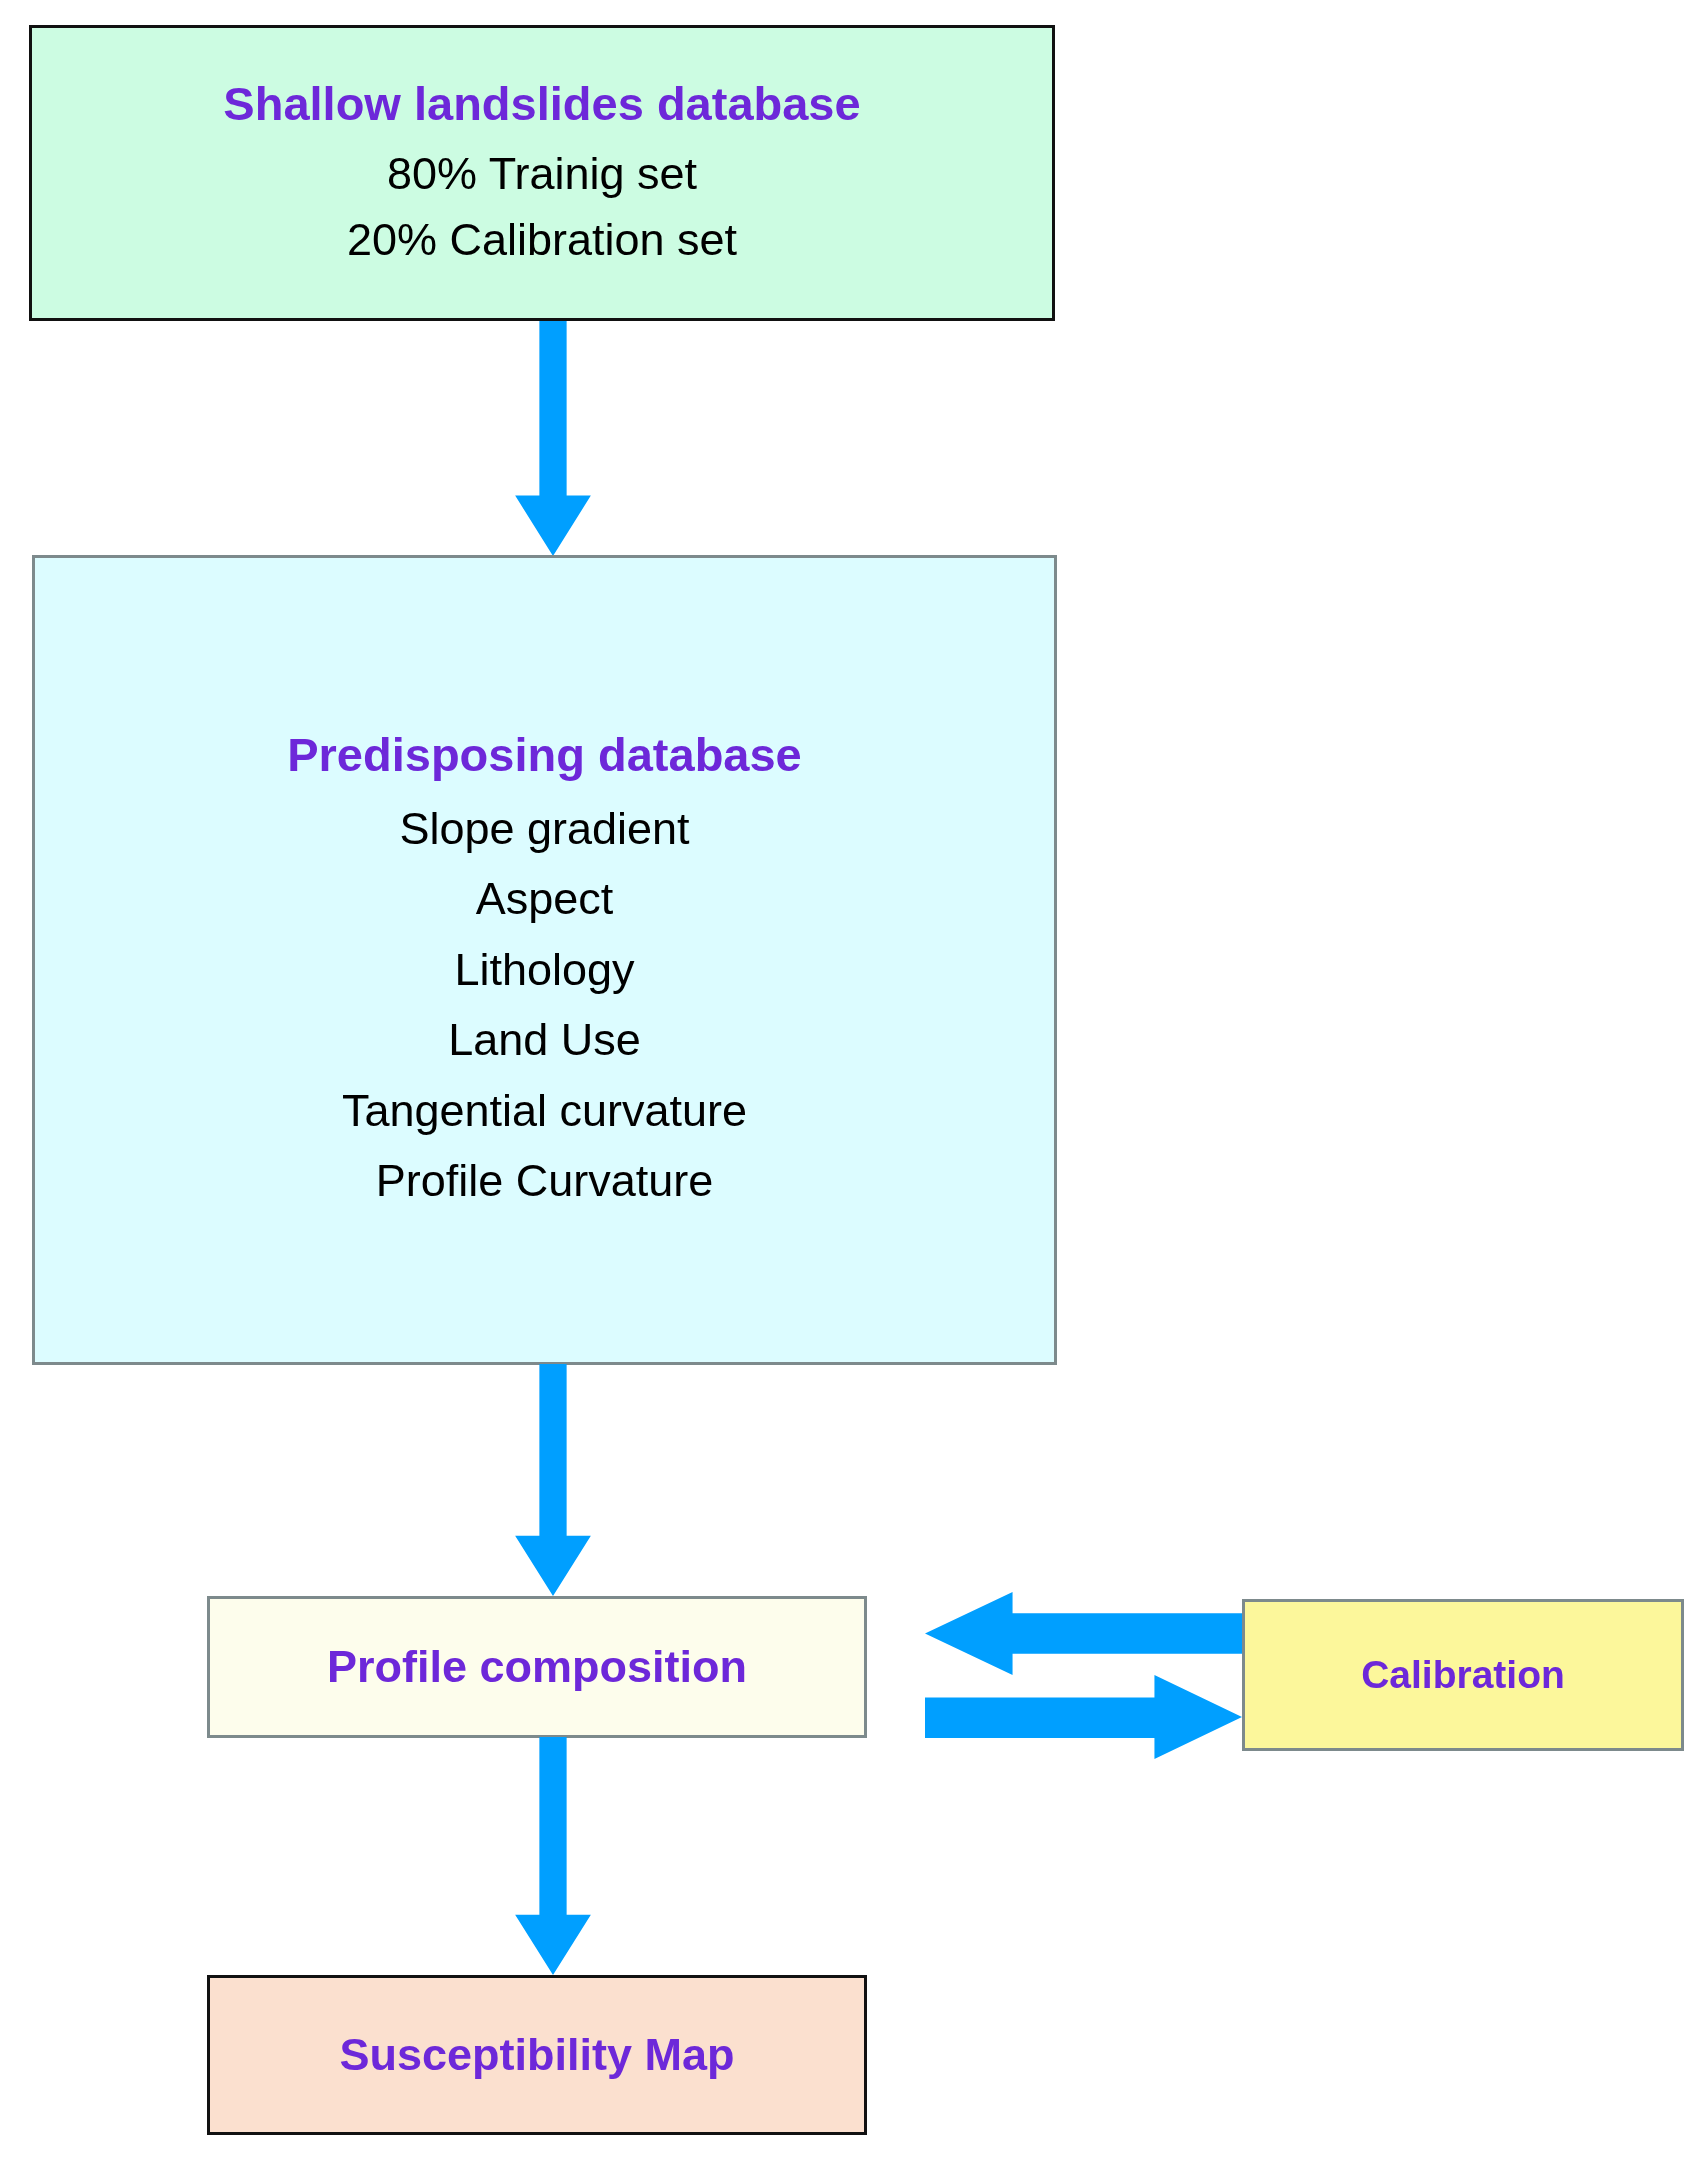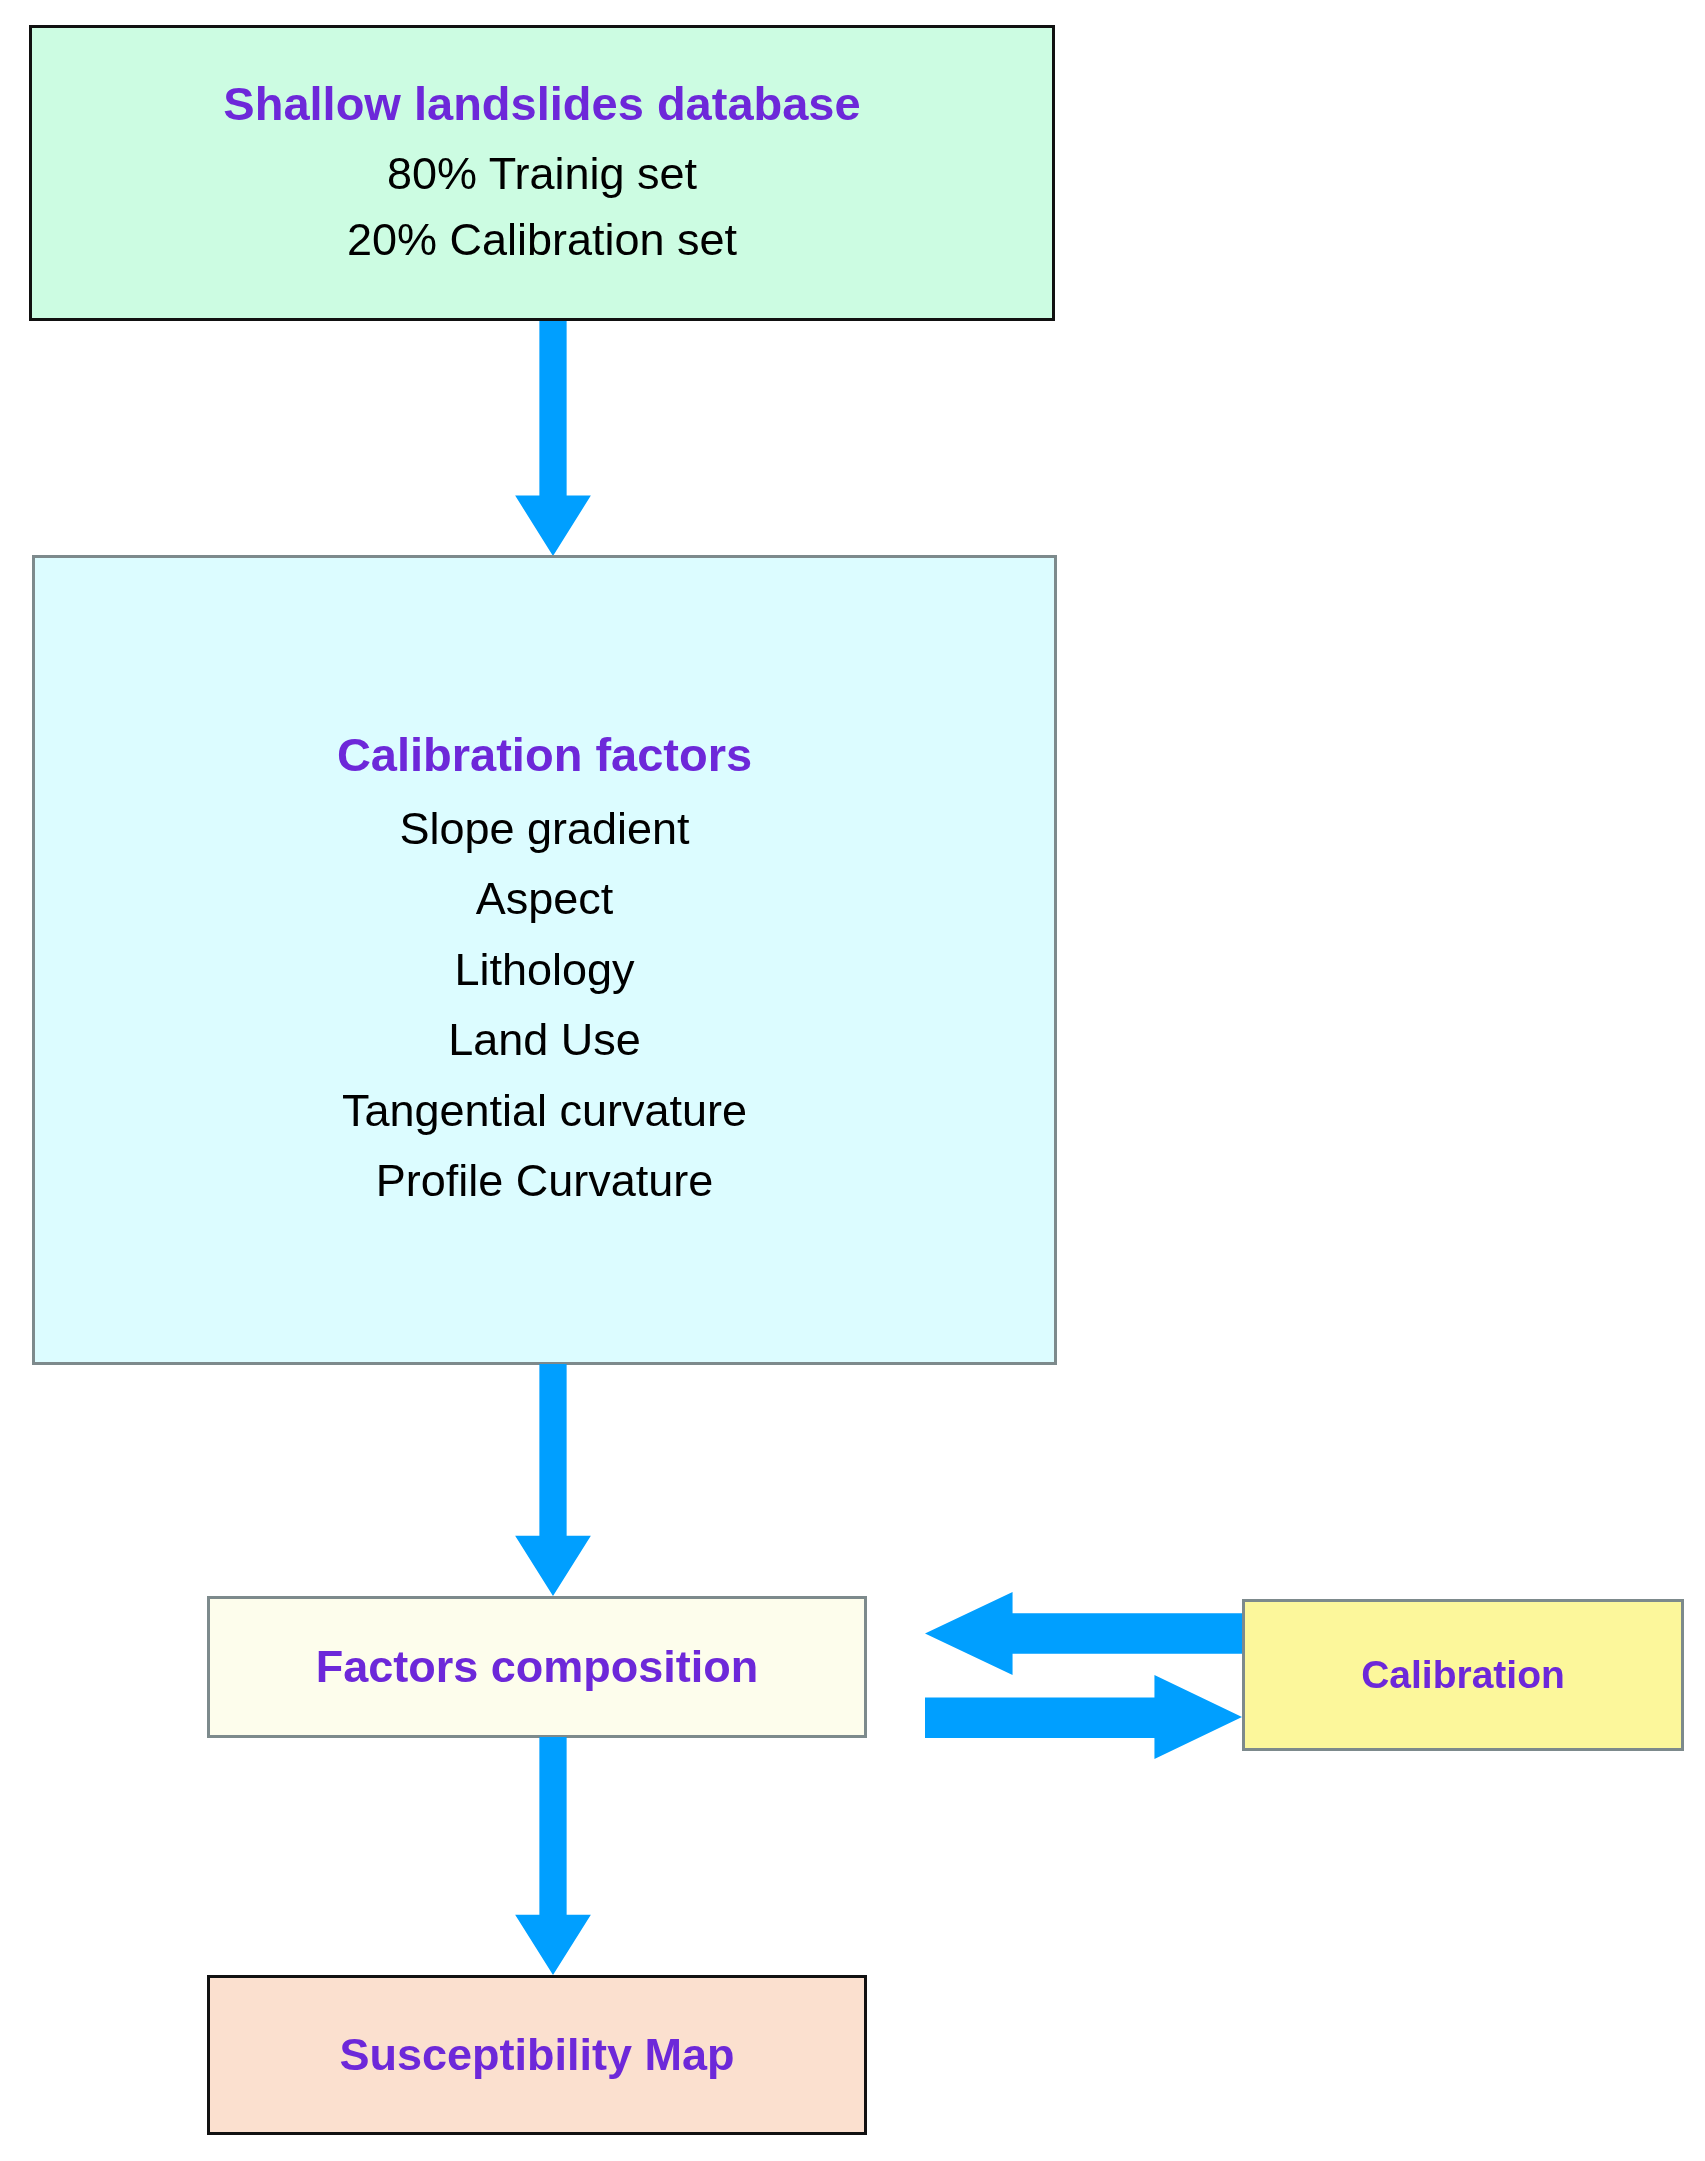--- a/index.html
+++ b/index.html
@@ -143,37 +143,37 @@
     <div class="box-line">20% Calibration set</div>
   </div>
 
   <div class="arrow" id="arrow-db-to-factors">
     <svg viewBox="0 0 140 311" preserveAspectRatio="none" aria-hidden="true">
       <polygon points="52,0 88,0 88,231 120,231 70,311 20,231 52,231" fill="#009FFF"></polygon>
     </svg>
   </div>
 
   <div class="flow-box" id="box-factors">
-    <div class="box-title">Calibration factors</div>
+    <div class="box-title">Predisposing database</div>
     <div class="box-line">Slope gradient</div>
     <div class="box-line">Aspect</div>
     <div class="box-line">Lithology</div>
     <div class="box-line">Land Use</div>
     <div class="box-line">Tangential curvature</div>
     <div class="box-line">Profile Curvature</div>
   </div>
 
   <div class="arrow" id="arrow-factors-to-comp">
     <svg viewBox="0 0 140 308" preserveAspectRatio="none" aria-hidden="true">
       <polygon points="52,0 88,0 88,228 120,228 70,308 20,228 52,228" fill="#009FFF"></polygon>
     </svg>
   </div>
 
   <div class="flow-box" id="box-composition">
-    <div class="box-title">Factors composition</div>
+    <div class="box-title">Profile composition</div>
   </div>
 
   <div class="arrow" id="arrow-cal-to-comp">
     <svg viewBox="0 0 420 110" preserveAspectRatio="none" aria-hidden="true">
       <polygon points="420,28 116,28 116,0 0,55 116,110 116,82 420,82" fill="#009FFF"></polygon>
     </svg>
   </div>
 
   <div class="arrow" id="arrow-comp-to-cal">
     <svg viewBox="0 0 420 112" preserveAspectRatio="none" aria-hidden="true">

